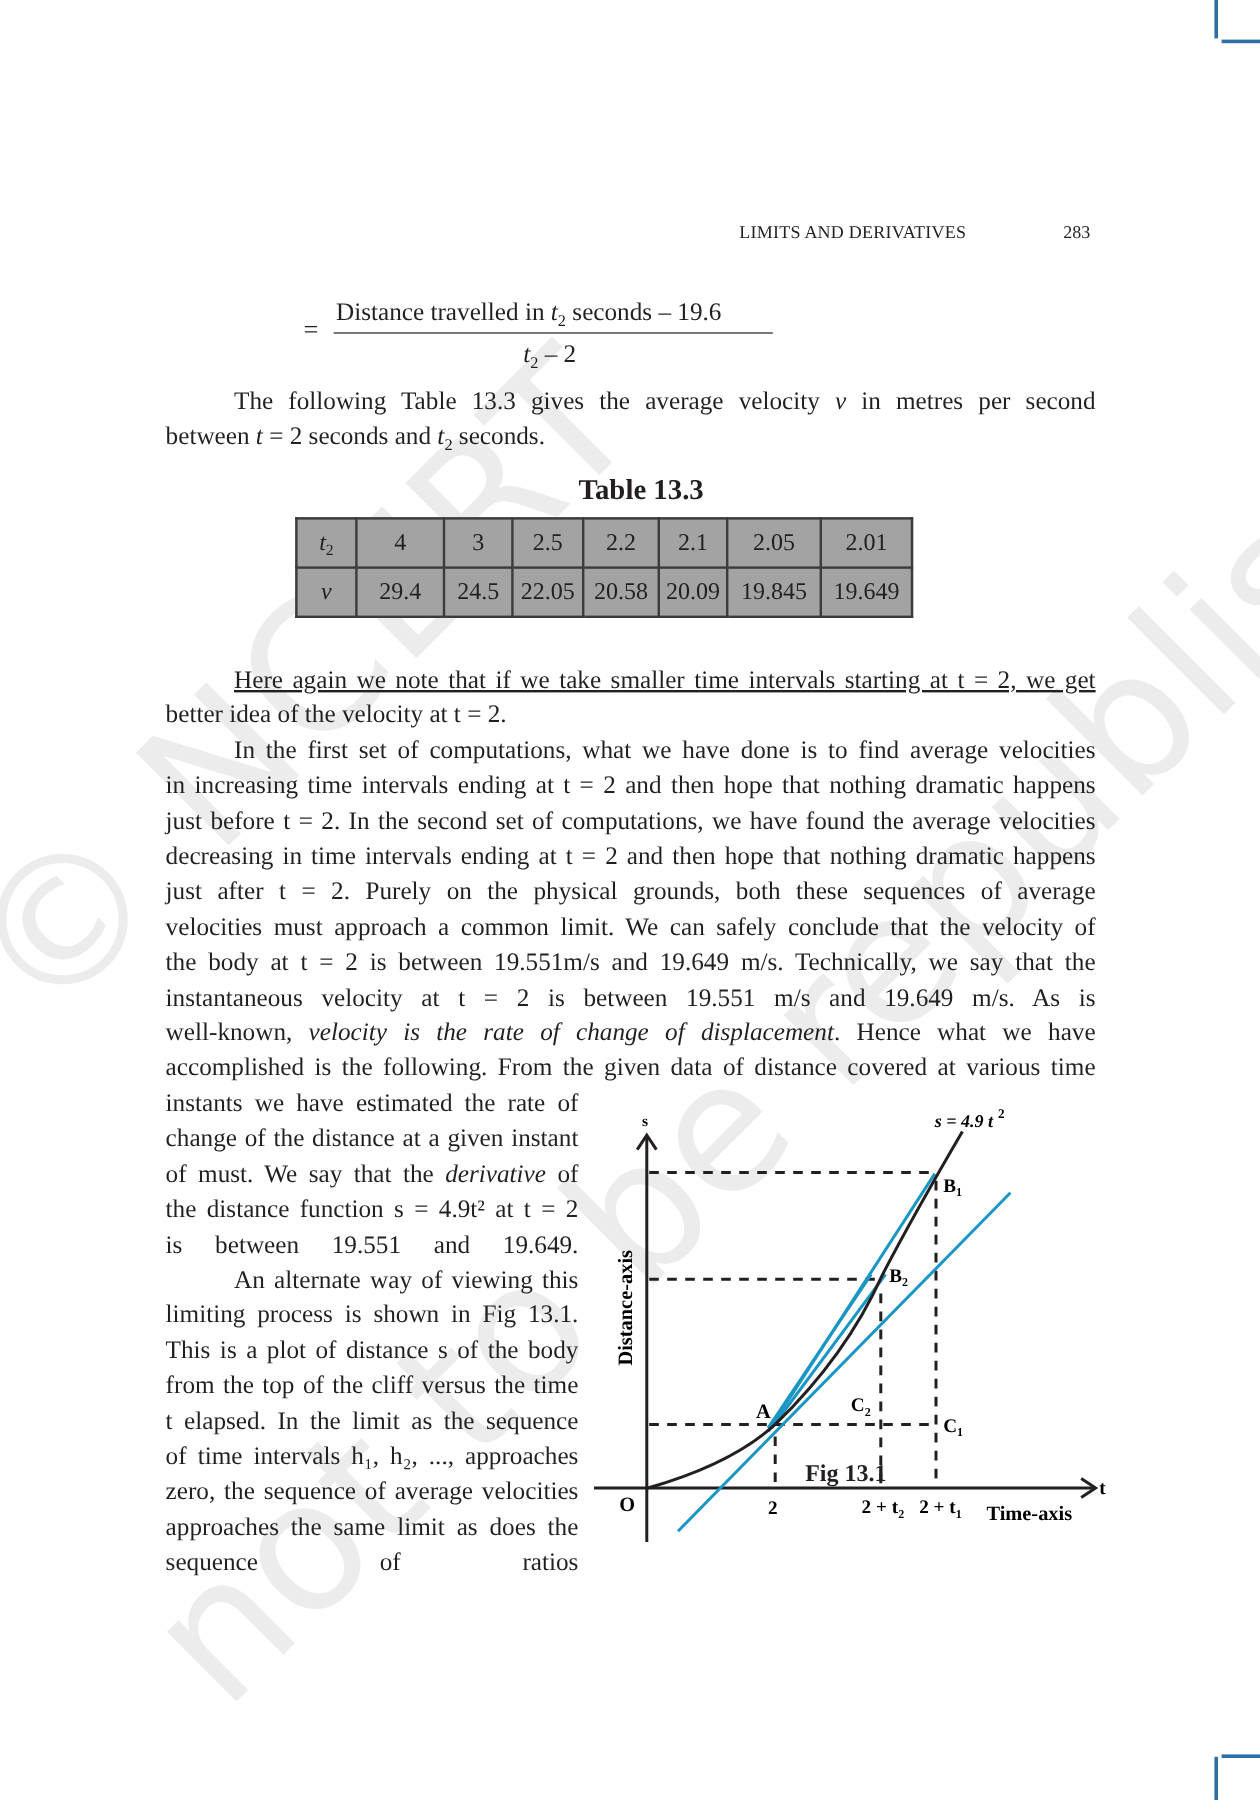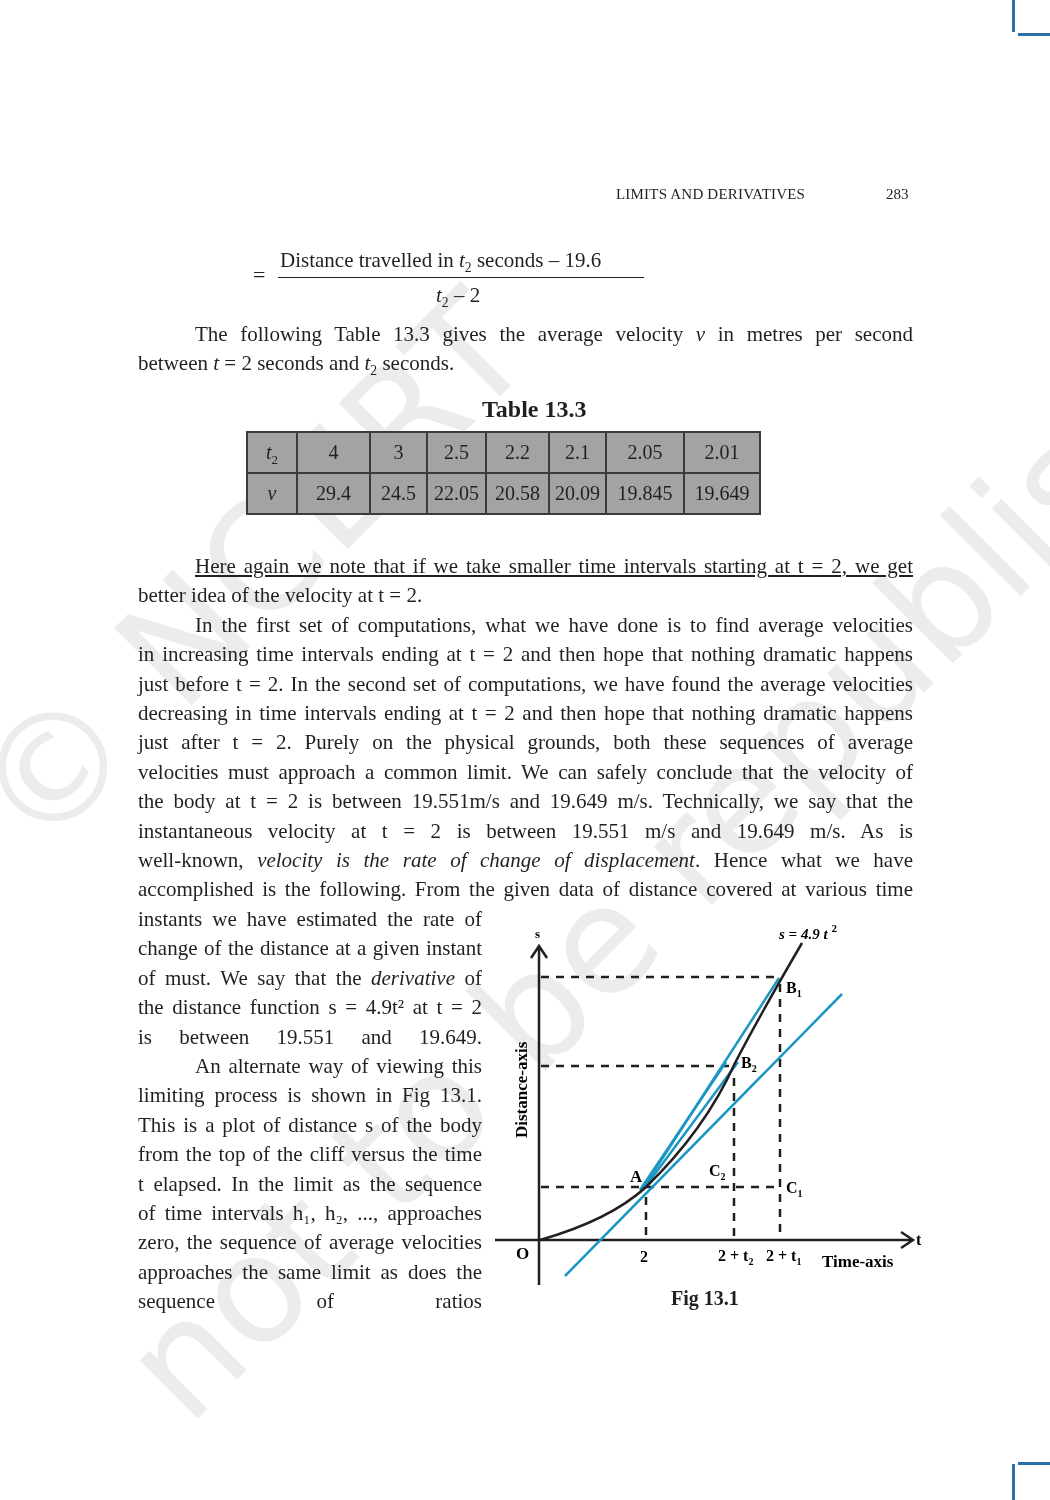--- a/index.html
+++ b/index.html
@@ -49,21 +49,21 @@
     background: #a3a3a3; font-size: 20px;
   }
   table.data td {
     border: 2px solid #3b3b3b; height: 39px; text-align: center; padding: 0;
   }
   .side-text {
     left: 138px; top: 905px; width: 344px; font-size: 21px; line-height: 29.4px;
     text-align: justify;
   }
   .side-text .line { text-align-last: justify; }
-  .fig-caption { left: 671px; top: 1287px; font-size: 20px; font-weight: bold; }
+  .fig-caption { left: 671px; top: 1217px; font-size: 20px; font-weight: bold; }
   svg text { font-family: "Liberation Serif", "DejaVu Serif", serif; }
 </style>
 </head>
 <body>
 
 <div class="crop" style="left:1012px;top:0;width:3px;height:32px;"></div>
 <div class="crop" style="left:1018px;top:33px;width:32px;height:3px;"></div>
 <div class="crop" style="left:1018px;top:1462px;width:32px;height:3px;"></div>
 <div class="crop" style="left:1012px;top:1464px;width:3px;height:36px;"></div>
 

